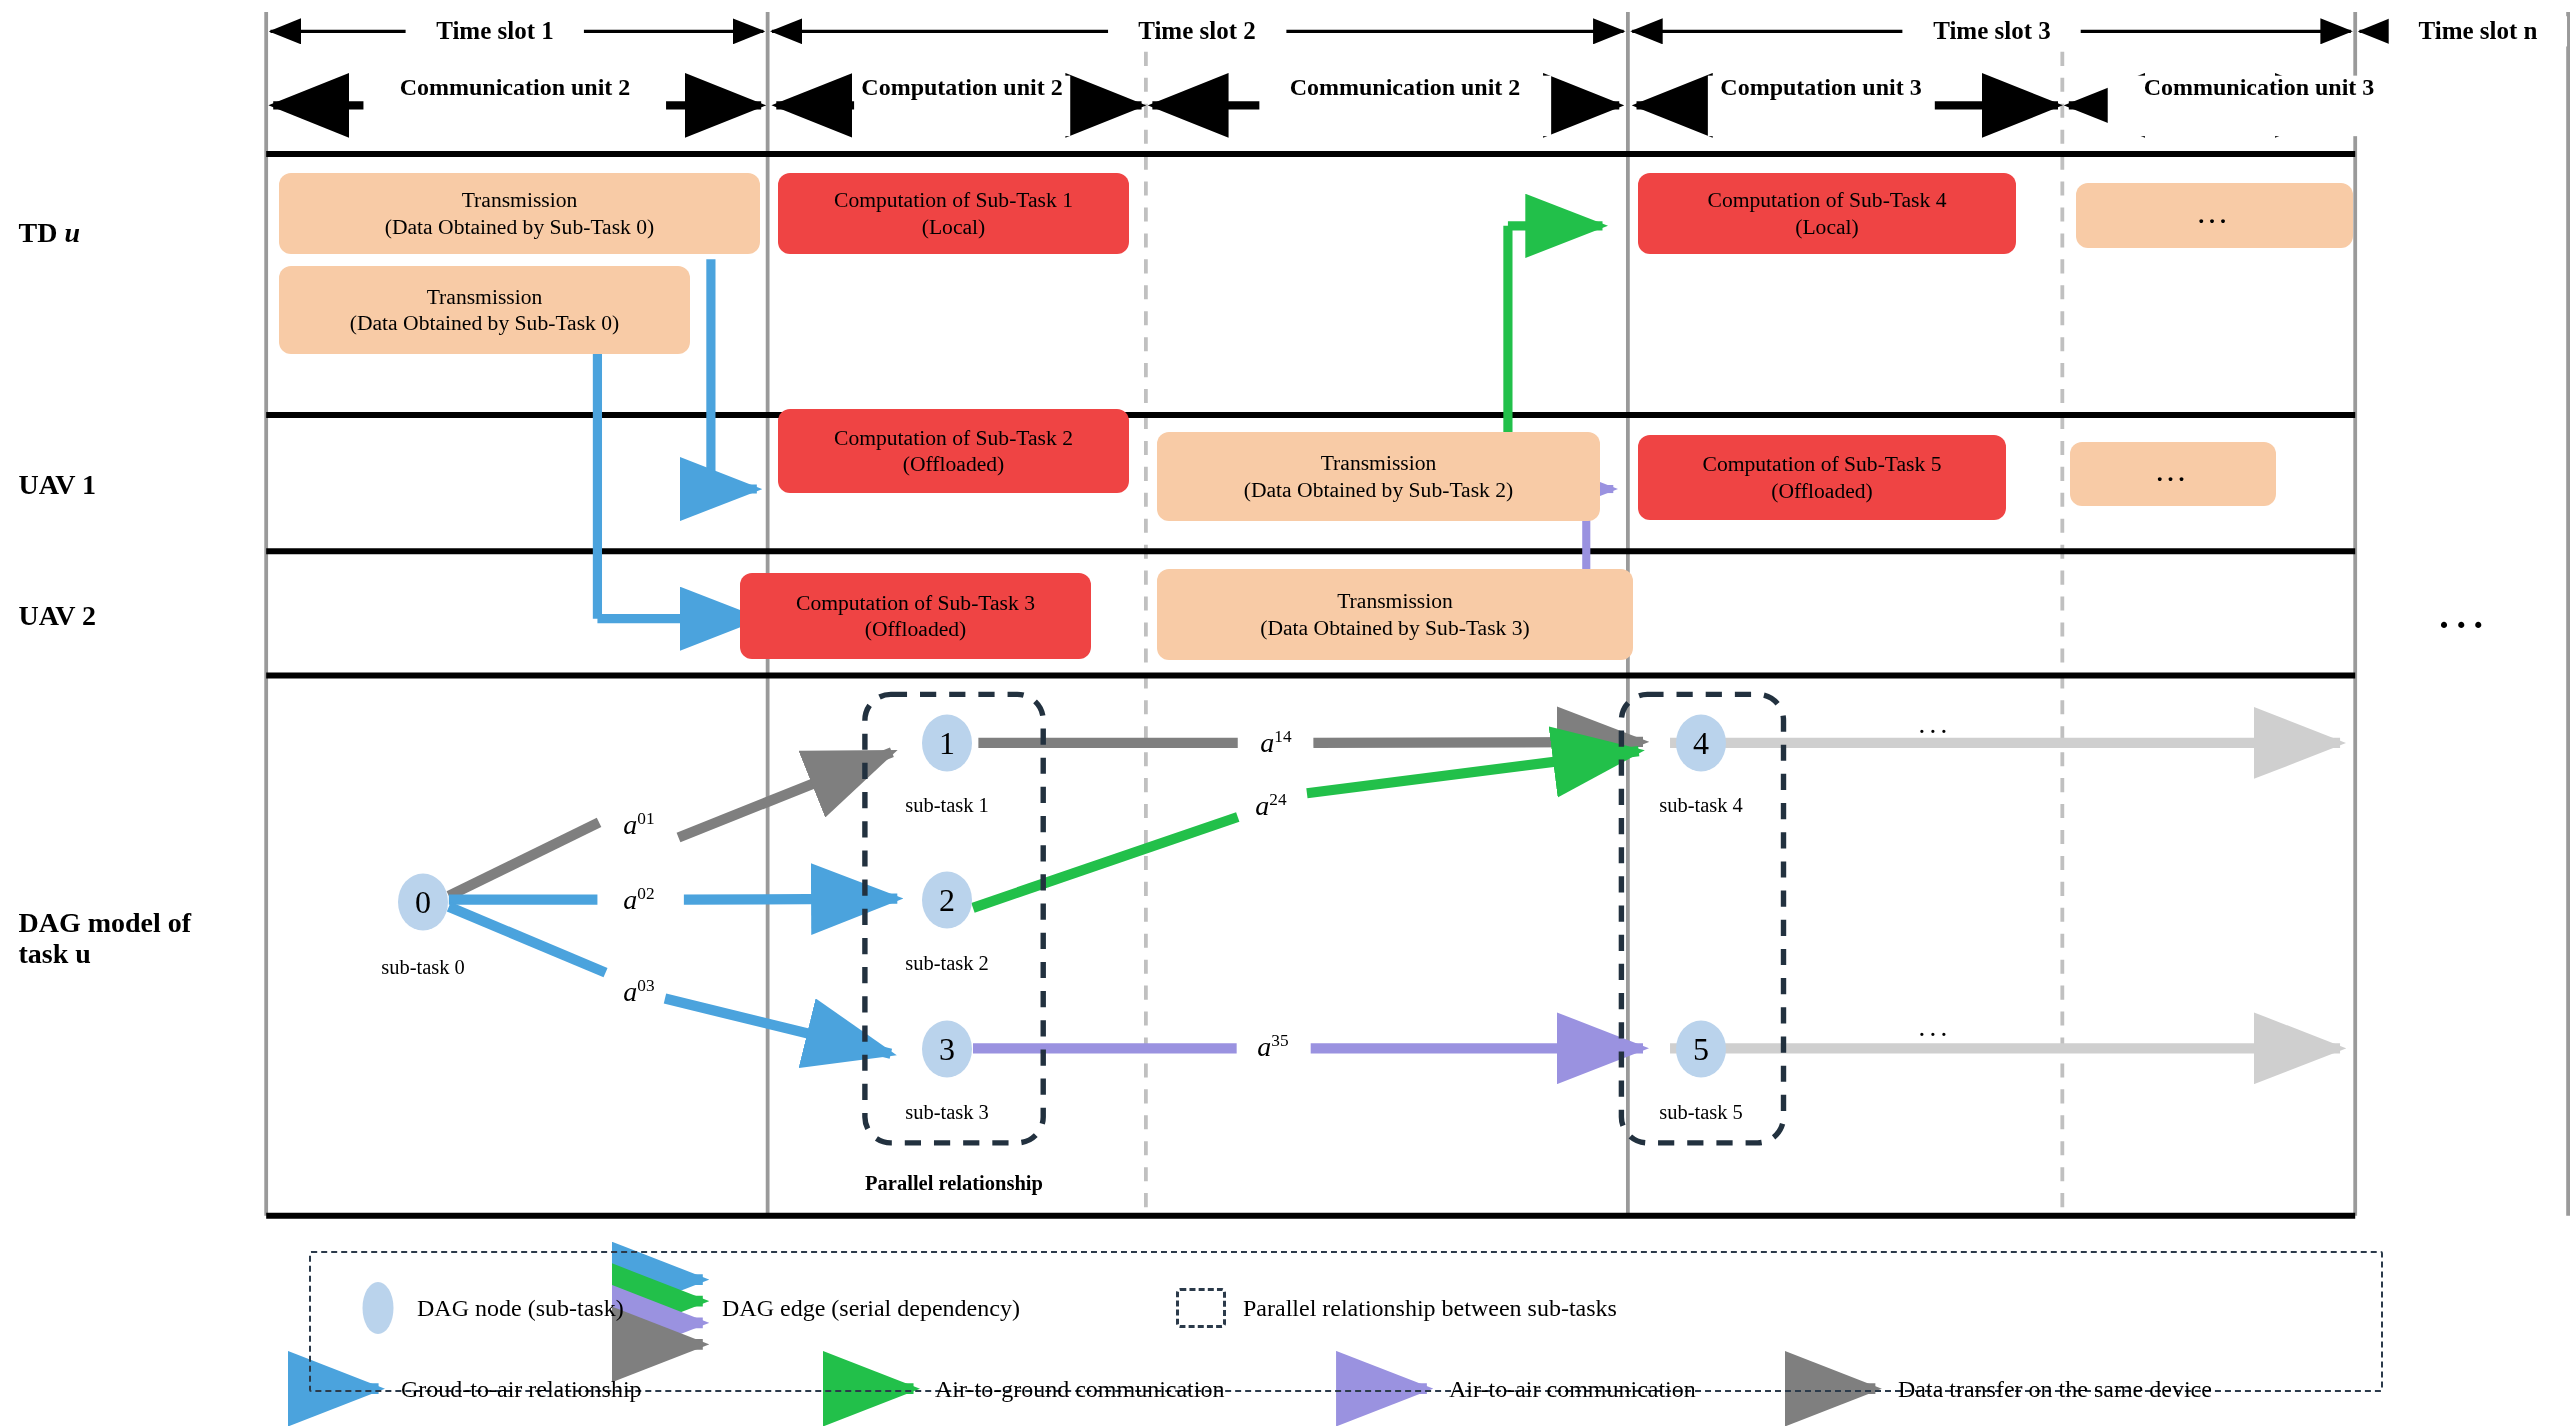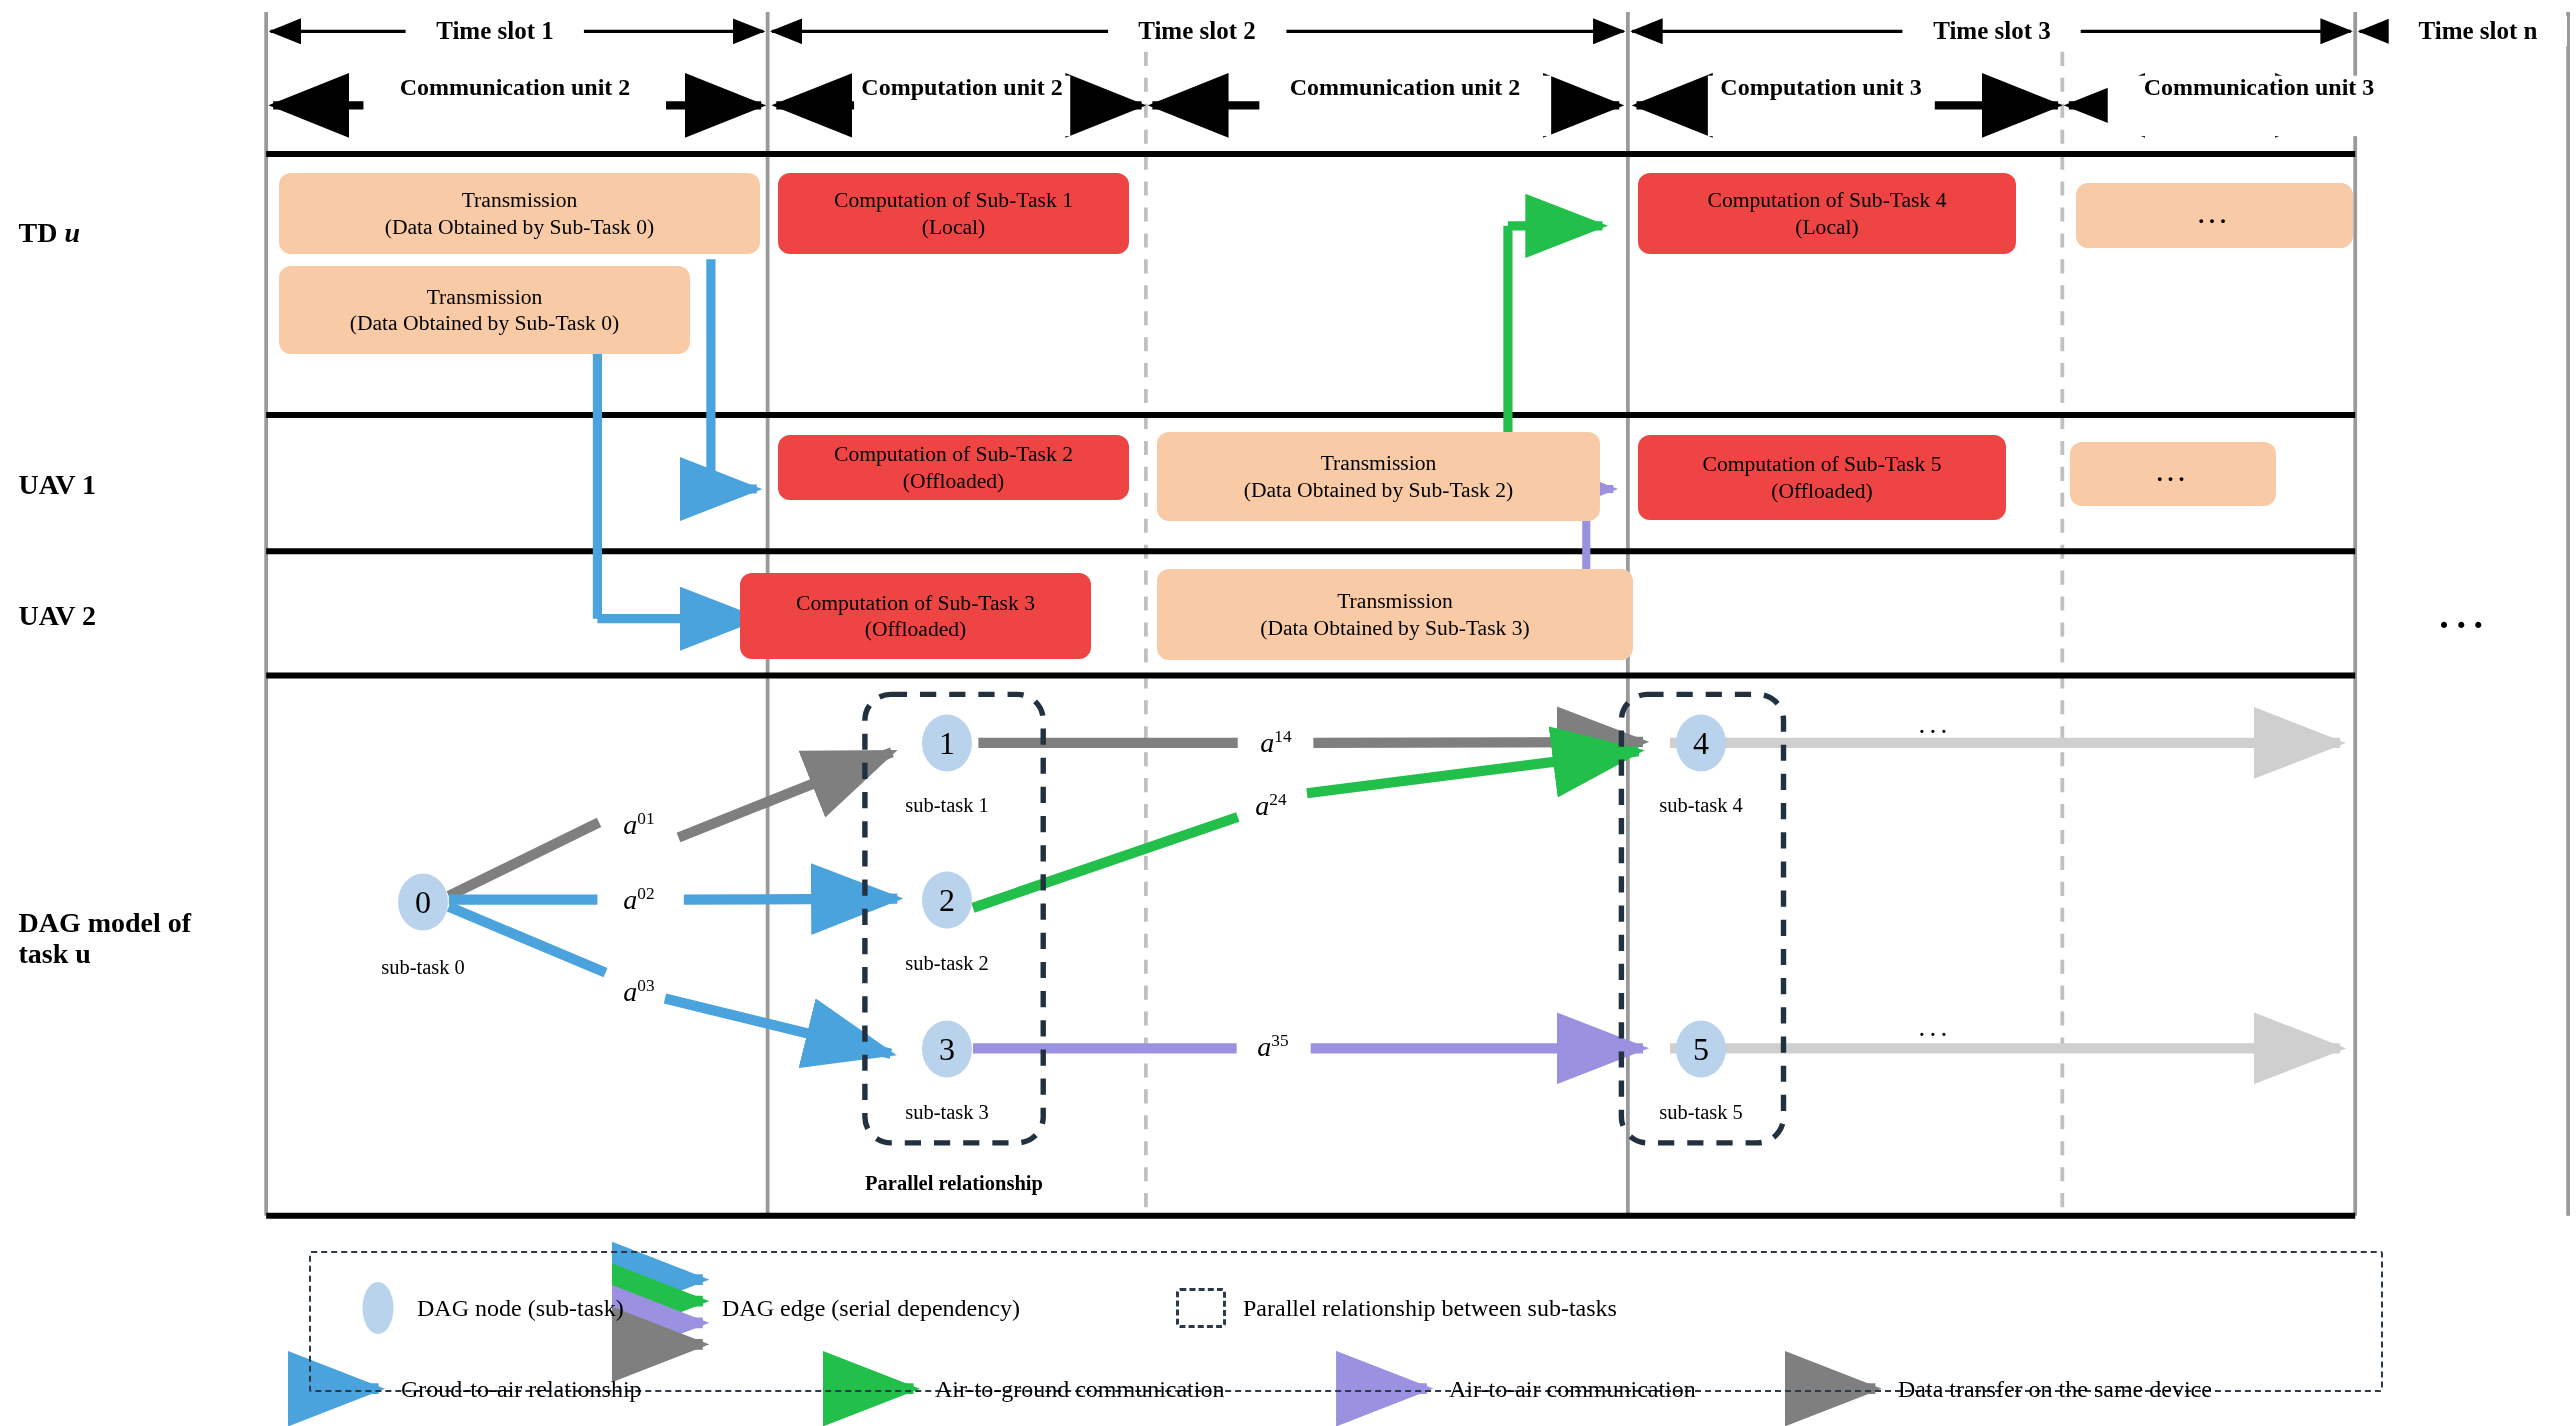--- a/index.html
+++ b/index.html
@@ -239,21 +239,21 @@
   <div class="block cmp" style="left:1638px;top:173px;width:378px;height:81px">
     <div class="inner">
       <span>Computation of Sub-Task 4</span><br>
       <span>(Local)</span>
     </div>
   </div>
   <div class="block tx dots-block" style="left:2076px;top:183px;width:277px;height:65px">
     <span>...</span>
   </div>
 
-  <div class="block cmp" style="left:778px;top:435px;width:351px;height:65px">
+  <div class="block cmp" style="left:778px;top:409px;width:351px;height:84px">
     <div class="inner">
       <span>Computation of Sub-Task 2</span><br>
       <span>(Offloaded)</span>
     </div>
   </div>
   <div class="block tx" style="left:1157px;top:432px;width:443px;height:89px">
     <div class="inner">
       <span>Transmission</span><br>
       <span>(Data Obtained by Sub-Task 2)</span>
     </div>

